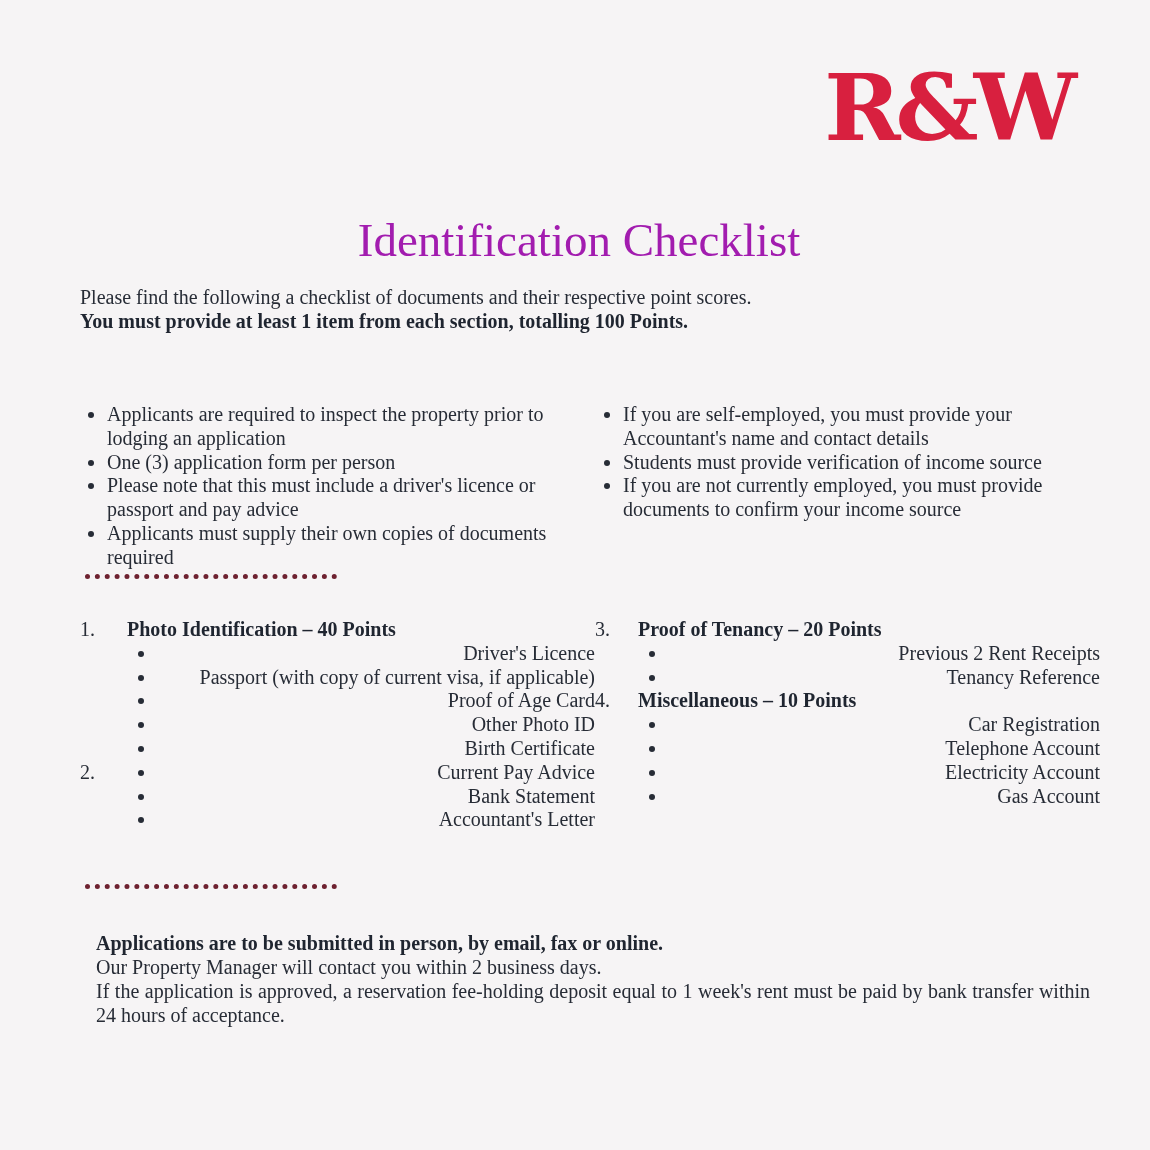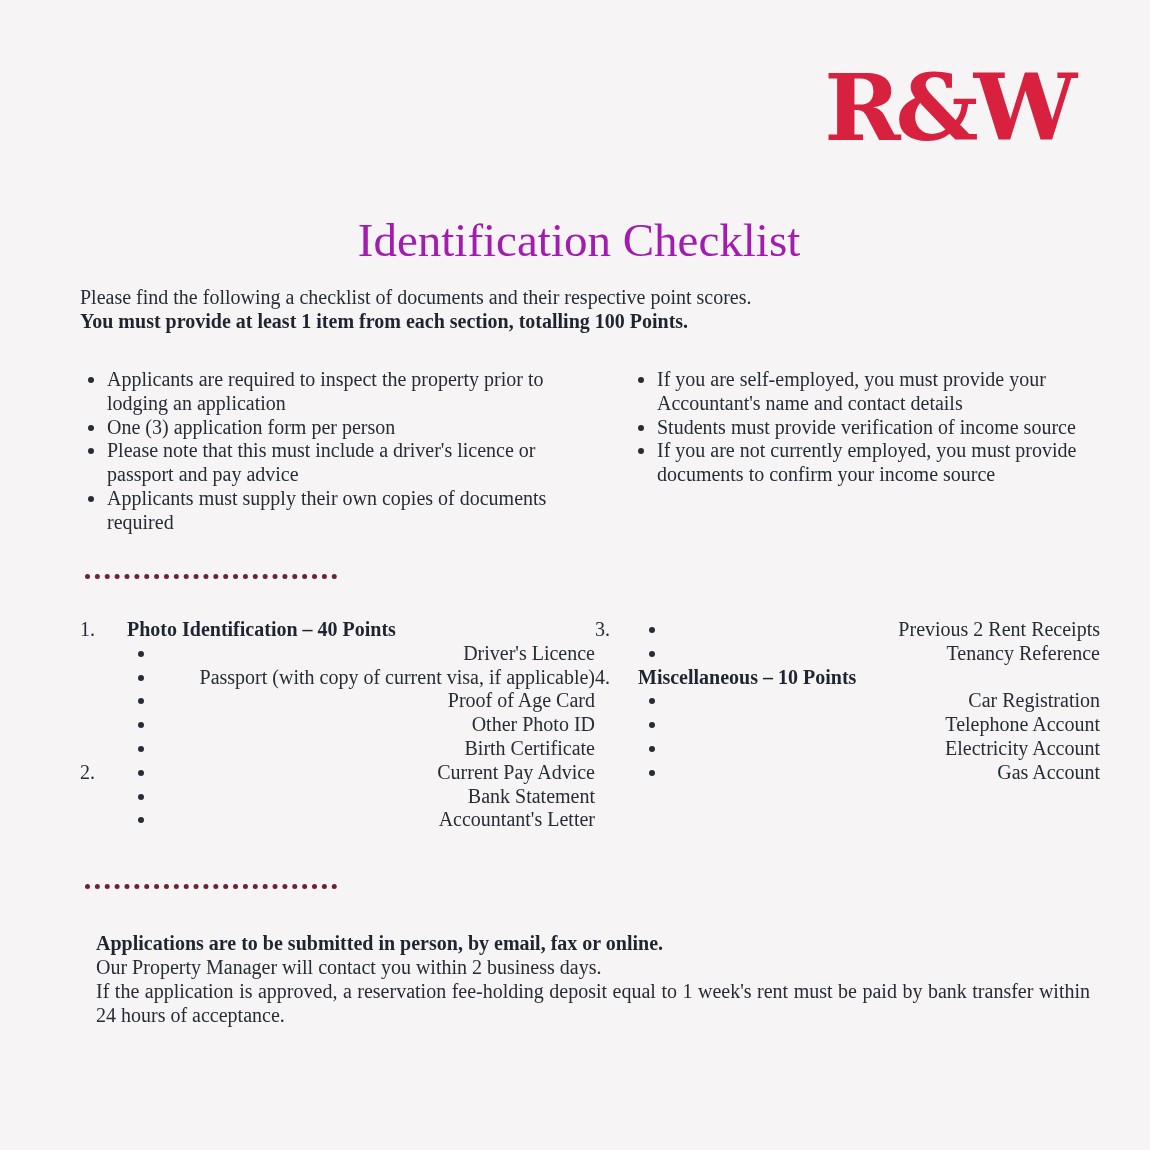--- a/index.html
+++ b/index.html
@@ -38,23 +38,23 @@
   }
   .intro {
     position: absolute;
     top: 286px; left: 80px; right: 60px;
     font-size: 20px;
     line-height: 23.9px;
   }
   .intro-bold { font-weight: 700; color: #1f2530; }
   .notes {
     position: absolute;
-    top: 368px; left: 80px;
+    top: 403px; left: 80px;
     display: flex;
-    gap: 70px;
+    gap: 36px;
   }
   .notes ul {
     margin: 0;
     padding-left: 27px;
     width: 480px;
     font-size: 20px;
     line-height: 23.8px;
   }
   .notes li::marker, .sec-items li::marker { color: #272c36; }
   .divider {
@@ -175,20 +175,21 @@
             </div>
           </div>
         </section>
       </div>
     <div class="col-right">
 
         <section class="sec">
           <div class="sec-row">
             <span class="sec-num">3.</span>
             <div class="sec-body">
+              <h3 class="sec-heading">Proof of Tenancy – 20 Points</h3>
               <ul class="sec-items">
 
                   <li>Previous 2 Rent Receipts</li>
 
                   <li>Tenancy Reference</li>
                 </ul>
             </div>
           </div>
         </section>
 

